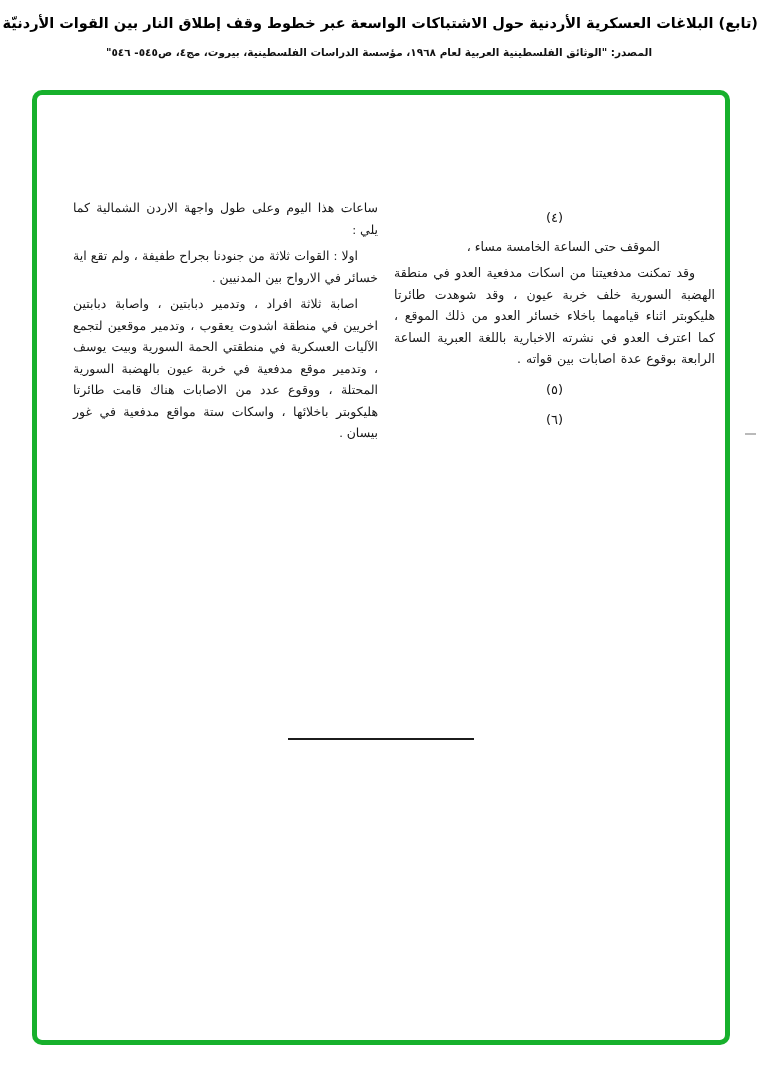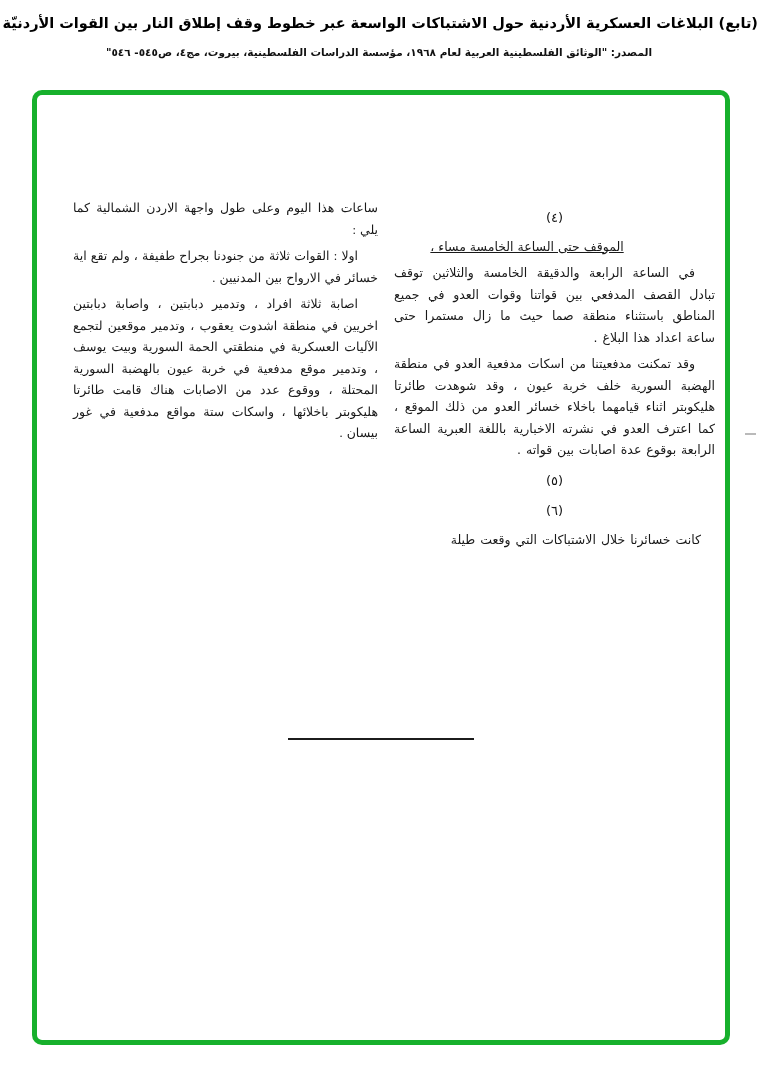--- a/index.html
+++ b/index.html
@@ -68,24 +68,23 @@
 
   .para {
     text-align: justify;
     word-spacing: 1px;
     margin-bottom: 5px;
   }
   .indent     { text-indent: 20px; }
   .indent-sm  { text-indent: 14px; }
   .indent-md  { text-indent: 28px; }
   .heading-line {
-    text-align: center;
+    text-align: right;
     text-indent: 55px;
     margin-bottom: 5px;
-    text-decoration: underline;
   }
   .secnum {
     text-align: center;
     font-size: 13px;
     margin: 9px 0 7px 0;
     color: #141414;
   }
 
   
   .rule {
@@ -116,25 +115,23 @@
 
   <div class="hdr-source">المصدر: "الوثائق الفلسطينية العربية لعام ١٩٦٨، مؤسسة الدراسات الفلسطينية، بيروت، مج٤، ص٥٤٥- ٥٤٦"</div>
 
   <div class="frame">
 
     <div class="doc">
 
       <div class="col col-right">
         <div class="secnum">(٤)</div>
         <p class="heading-line">الموقف حتى الساعة الخامسة مساء ،</p>
-        <p class="para indent">في الساعة الرابعة والدقيقة الخامسة والثلاثين توقف تبادل القصف المدفعي بين قواتنا وقوات العدو في جميع المناطق باستثناء منطقة صما حيث ما زال مستمرا حتى ساعة اعداد هذا البلاغ .</p>
         <p class="para indent">وقد تمكنت مدفعيتنا من اسكات مدفعية العدو في منطقة الهضبة السورية خلف خربة عيون ، وقد شوهدت طائرتا هليكوبتر اثناء قيامهما باخلاء خسائر العدو من ذلك الموقع ، كما اعترف العدو في نشرته الاخبارية باللغة العبرية الساعة الرابعة بوقوع عدة اصابات بين قواته .</p>
         <div class="secnum">(٥)</div>
         <div class="secnum">(٦)</div>
-        <p class="para indent-sm">كانت خسائرنا خلال الاشتباكات التي وقعت طيلة</p>
       </div>
 
       <div class="col col-left">
         <p class="para">ساعات هذا اليوم وعلى طول واجهة الاردن الشمالية كما يلي :</p>
         <p class="para indent">اولا : القوات ثلاثة من جنودنا بجراح طفيفة ، ولم تقع اية خسائر في الارواح بين المدنيين .</p>
         <p class="para indent">اصابة ثلاثة افراد ، وتدمير دبابتين ، واصابة دبابتين اخريين في منطقة اشدوت يعقوب ، وتدمير موقعين لتجمع الآليات العسكرية في منطقتي الحمة السورية وبيت يوسف ، وتدمير موقع مدفعية في خربة عيون بالهضبة السورية المحتلة ، ووقوع عدد من الاصابات هناك قامت طائرتا هليكوبتر باخلائها ، واسكات ستة مواقع مدفعية في غور بيسان .</p>
       </div>
 
     </div>
 

